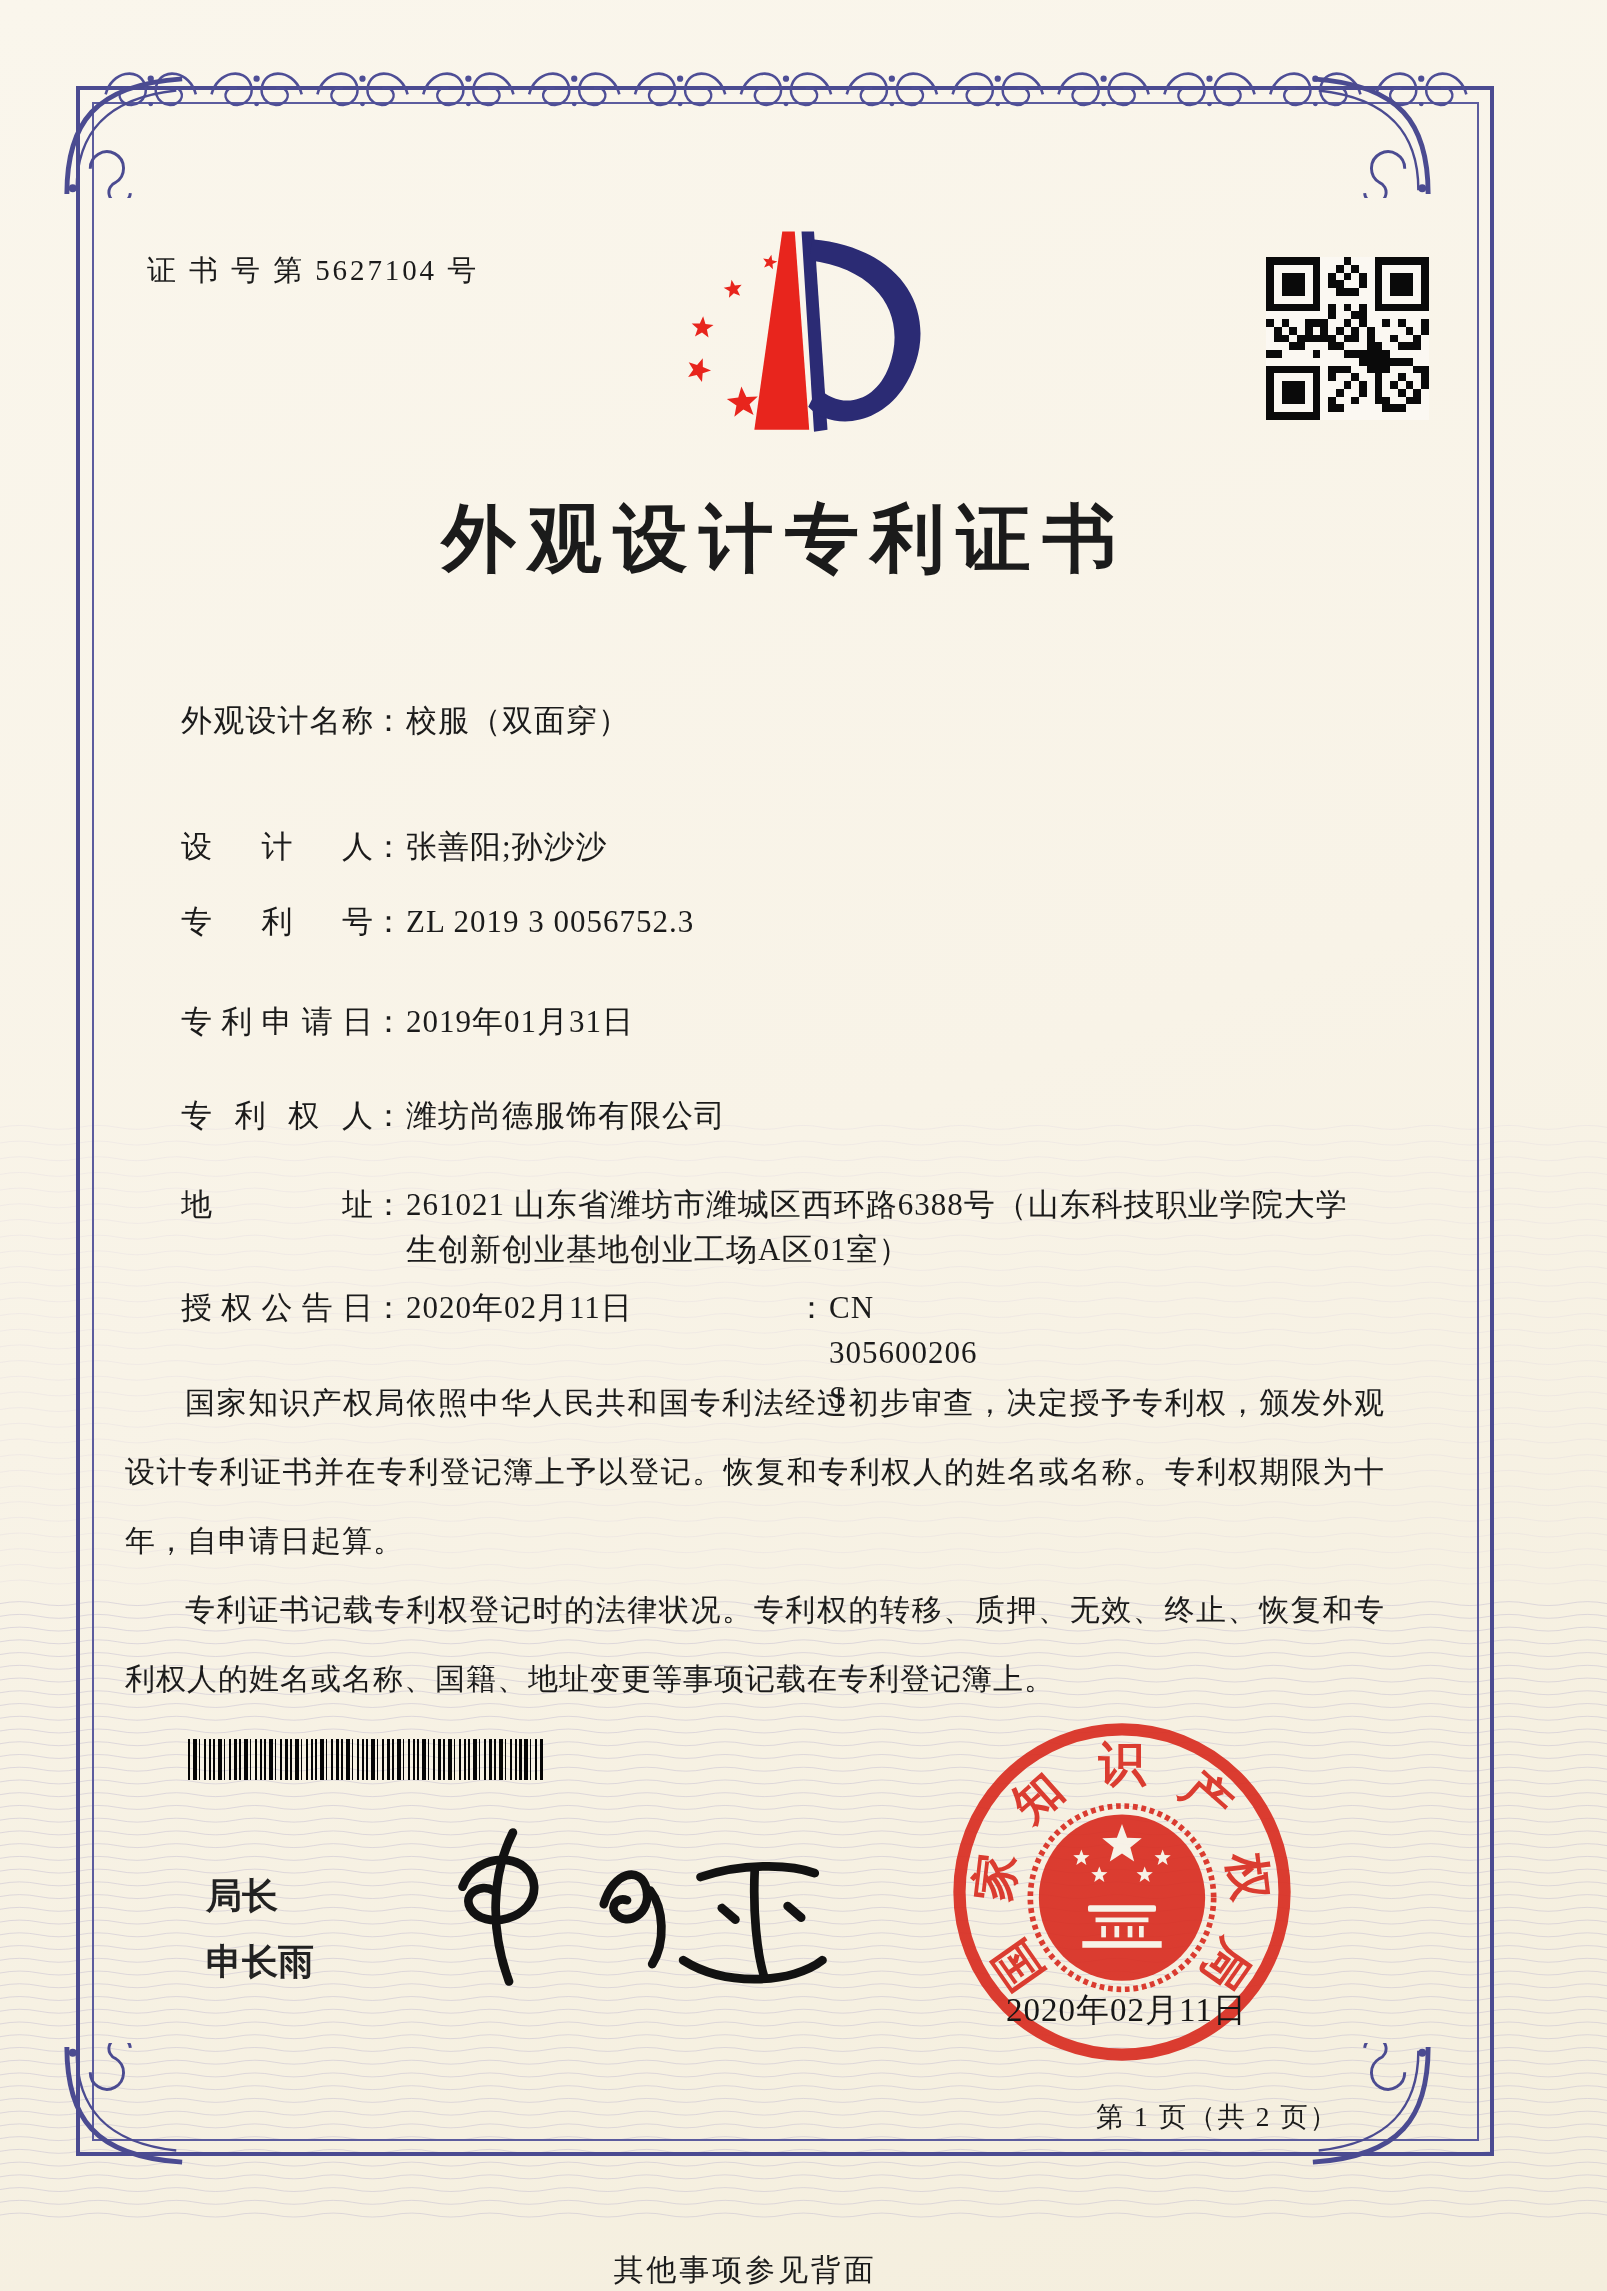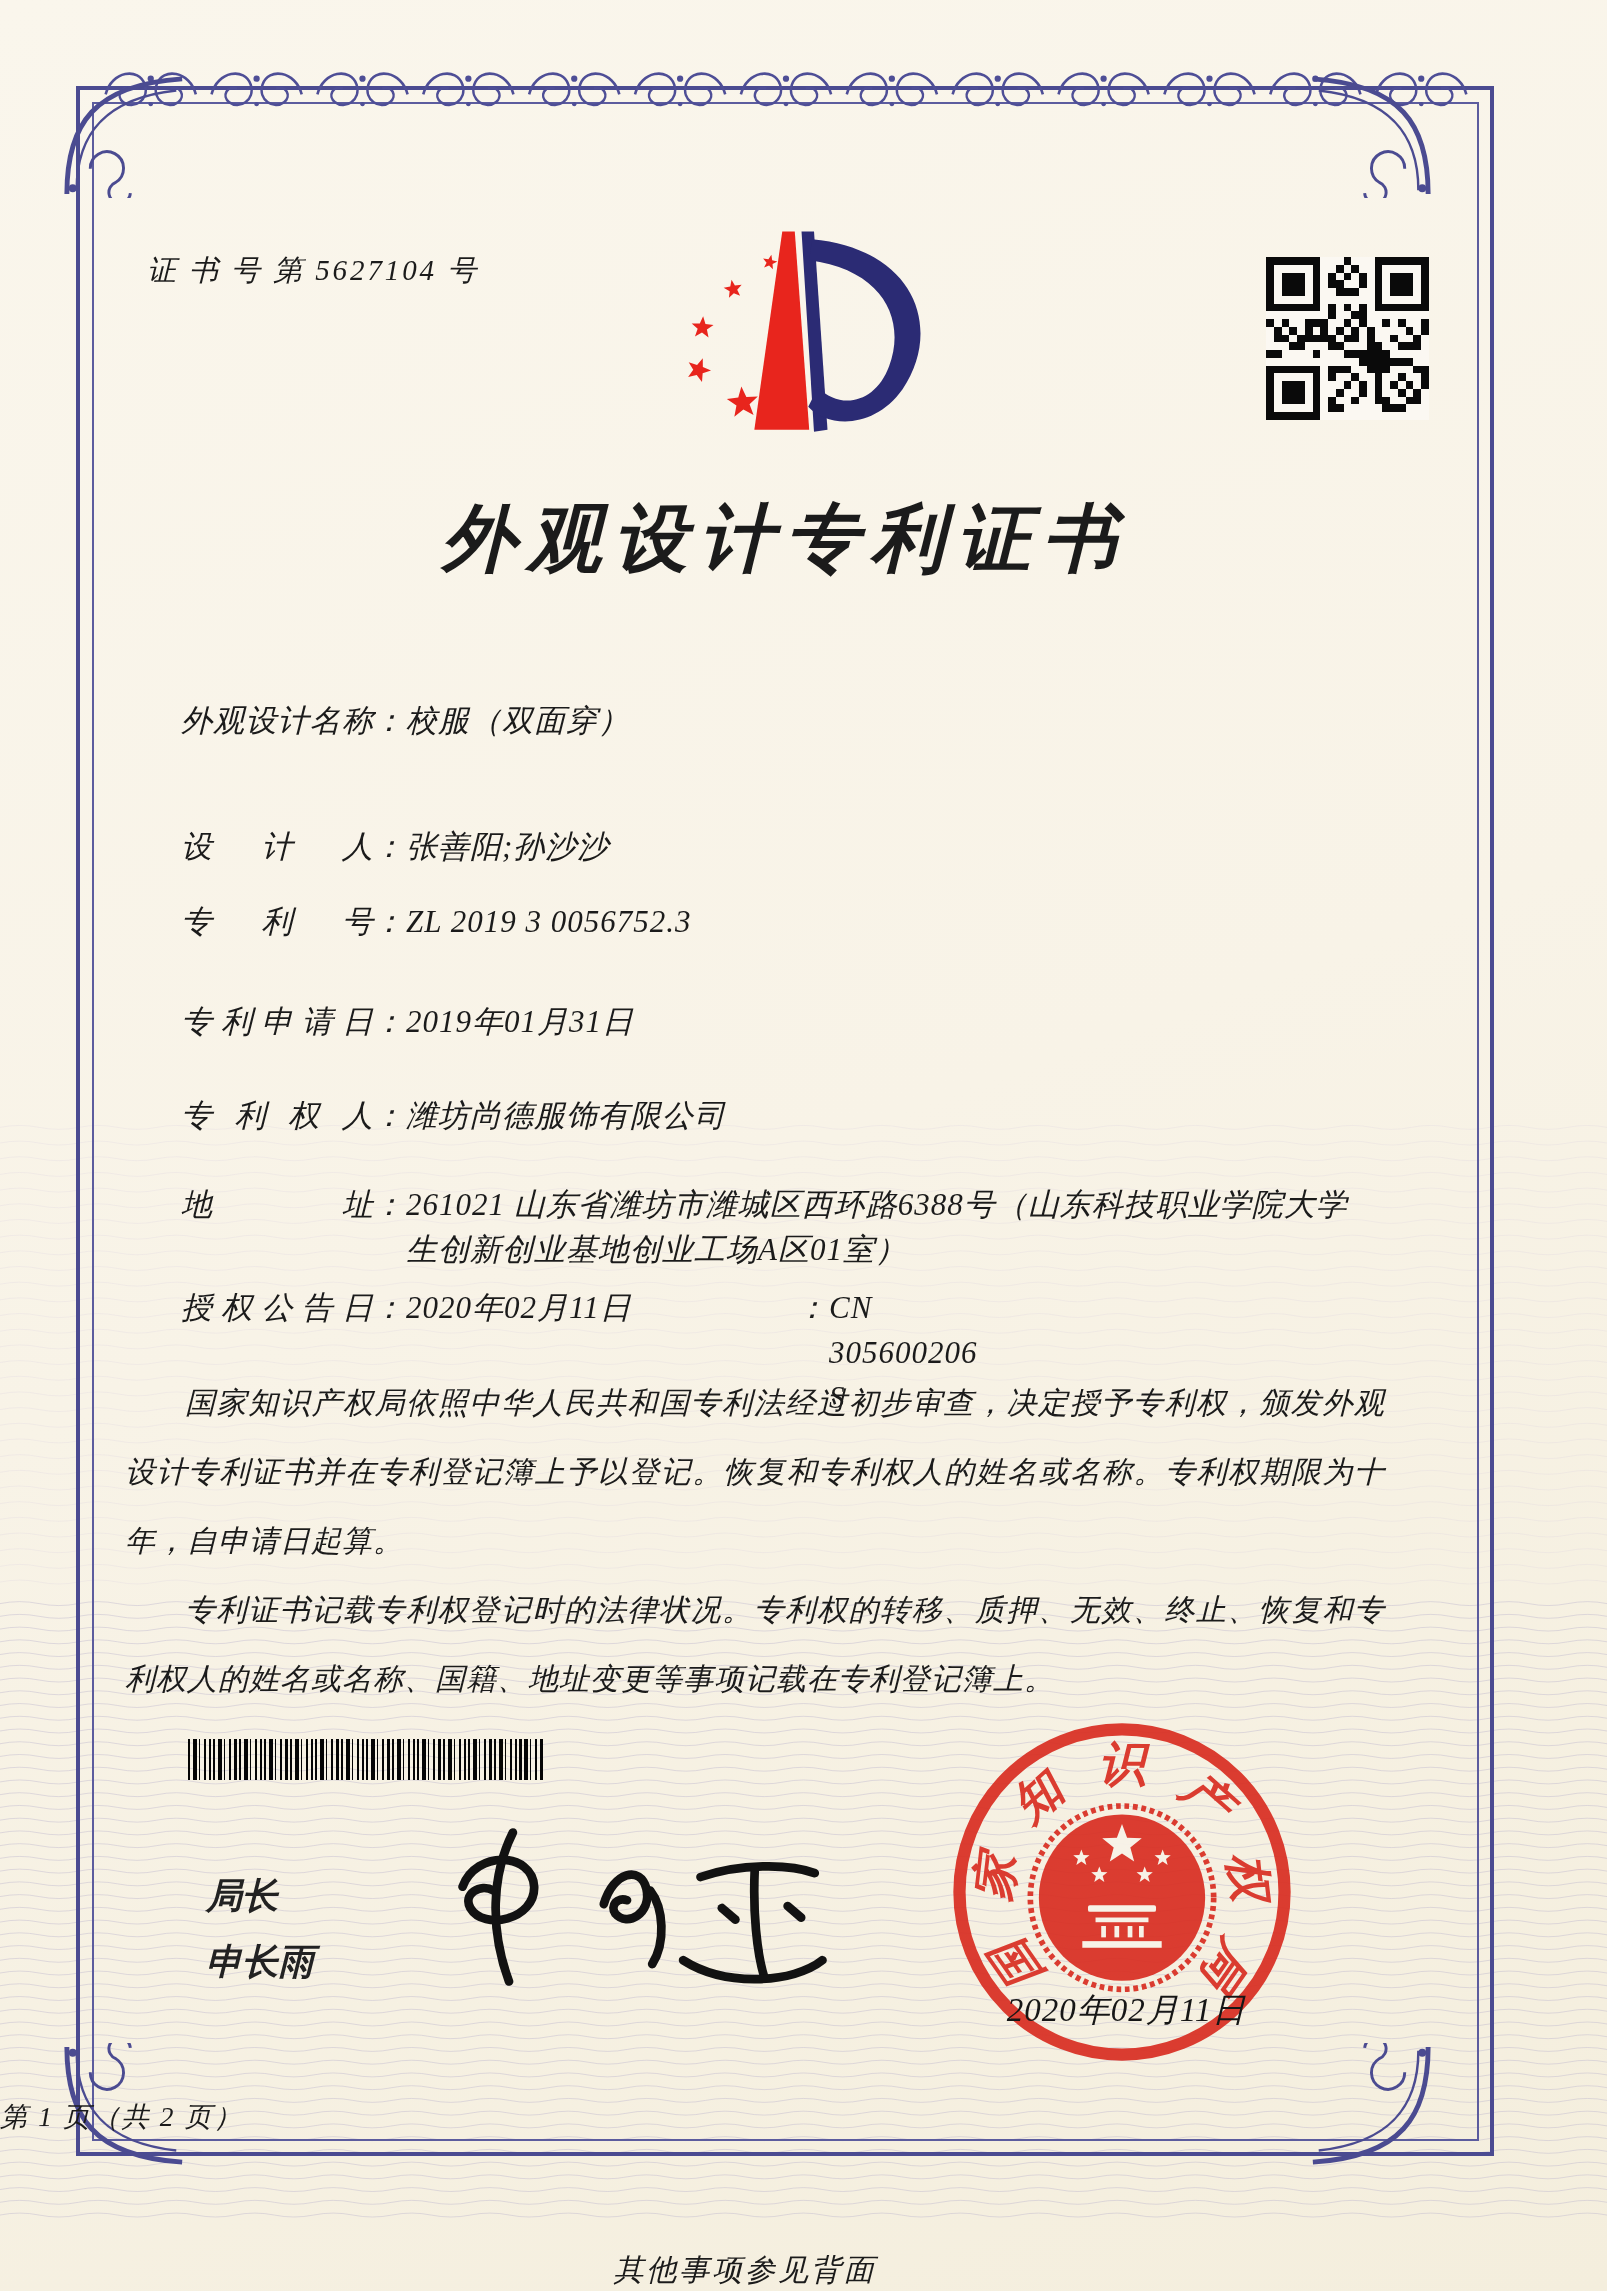--- a/index.html
+++ b/index.html
@@ -1,18 +1,18 @@
 <!DOCTYPE html>
 <html><head>
 <meta charset="utf-8">
 <style>
   html,body{margin:0;padding:0;background:#6e6e6e;}
   .page{position:relative;width:1607px;height:2292px;margin:0 auto;overflow:hidden;
         background:linear-gradient(160deg,#faf6ec 0%,#f8f3e7 50%,#f4eedd 100%);
-        font-family:"Liberation Serif","DejaVu Serif",serif;color:#1b1b1b;font-style:italic;}
+        font-family:"Liberation Serif","DejaVu Serif",serif;color:#1b1b1b;}
   .waves{position:absolute;left:0;top:0;width:1607px;height:2292px;}
   .frame-outer{position:absolute;left:76px;top:86px;width:1418px;height:2070px;
         border:4.9px solid #4b4b91;box-sizing:border-box;}
   .frame-inner{position:absolute;left:92px;top:102px;width:1387px;height:2039px;
         border:2px solid #5c5c9e;box-sizing:border-box;}
   .corner{position:absolute;width:127px;height:127px;color:#4b4b91;}
   .corner.tl{left:61px;top:71px;}
   .corner.tr{left:1307px;top:71px;transform:scaleX(-1);}
   .corner.bl{left:61px;top:2043px;transform:scaleY(-1);}
   .corner.br{left:1307px;top:2043px;transform:scale(-1,-1);}
@@ -45,21 +45,21 @@
   .director{position:absolute;left:206px;top:1876px;
         font-family:"Liberation Sans","DejaVu Sans",sans-serif;
         font-weight:700;font-size:36px;color:#222;line-height:39px;}
   .director .name{margin-top:26.5px;}
   .signature{position:absolute;left:420px;top:1811px;width:416px;height:192px;}
 
   .seal{position:absolute;left:933px;top:1703px;width:378px;height:378px;opacity:.93;}
   .seal-date{position:absolute;left:965px;top:1988px;width:323px;text-align:center;
         font-size:33px;letter-spacing:1px;color:#161616;}
 
-  .page-no{position:absolute;left:0;top:2099px;width:1339px;text-align:left;font-size:27.4px;letter-spacing:2px;}
+  .page-no{position:absolute;left:0;top:2099px;width:1339px;text-align:right;font-size:27.4px;letter-spacing:2px;}
   .back-note{position:absolute;left:0;top:2211px;width:1490px;text-align:center;font-size:30px;letter-spacing:2.9px;margin-top:39px;}
 </style>
 </head>
 <body>
 
 <div class="page">
 
   <svg class="waves" id="waves-svg" viewBox="0 0 1640 2338" width="1607" height="2292">
       <path d="M0 1150 q20 -4 40 0 q20 4 40 0 q20 -4 40 0 q20 4 40 0 q20 -4 40 0 q20 4 40 0 q20 -4 40 0 q20 4 40 0 q20 -4 40 0 q20 4 40 0 q20 -4 40 0 q20 4 40 0 q20 -4 40 0 q20 4 40 0 q20 -4 40 0 q20 4 40 0 q20 -4 40 0 q20 4 40 0 q20 -4 40 0 q20 4 40 0 q20 -4 40 0 q20 4 40 0 q20 -4 40 0 q20 4 40 0 q20 -4 40 0 q20 4 40 0 q20 -4 40 0 q20 4 40 0 q20 -4 40 0 q20 4 40 0 q20 -4 40 0 q20 4 40 0 q20 -4 40 0 q20 4 40 0 q20 -4 40 0 q20 4 40 0 q20 -4 40 0 q20 4 40 0 q20 -4 40 0 q20 4 40 0 q20 -4 40 0 q20 4 40 0" fill="none" stroke="#c3bcd6" stroke-width="1" opacity="0.16"></path>
       <path d="M0 1166 q20 -4 40 0 q20 4 40 0 q20 -4 40 0 q20 4 40 0 q20 -4 40 0 q20 4 40 0 q20 -4 40 0 q20 4 40 0 q20 -4 40 0 q20 4 40 0 q20 -4 40 0 q20 4 40 0 q20 -4 40 0 q20 4 40 0 q20 -4 40 0 q20 4 40 0 q20 -4 40 0 q20 4 40 0 q20 -4 40 0 q20 4 40 0 q20 -4 40 0 q20 4 40 0 q20 -4 40 0 q20 4 40 0 q20 -4 40 0 q20 4 40 0 q20 -4 40 0 q20 4 40 0 q20 -4 40 0 q20 4 40 0 q20 -4 40 0 q20 4 40 0 q20 -4 40 0 q20 4 40 0 q20 -4 40 0 q20 4 40 0 q20 -4 40 0 q20 4 40 0 q20 -4 40 0 q20 4 40 0 q20 -4 40 0 q20 4 40 0" fill="none" stroke="#c3bcd6" stroke-width="1" opacity="0.16"></path>

